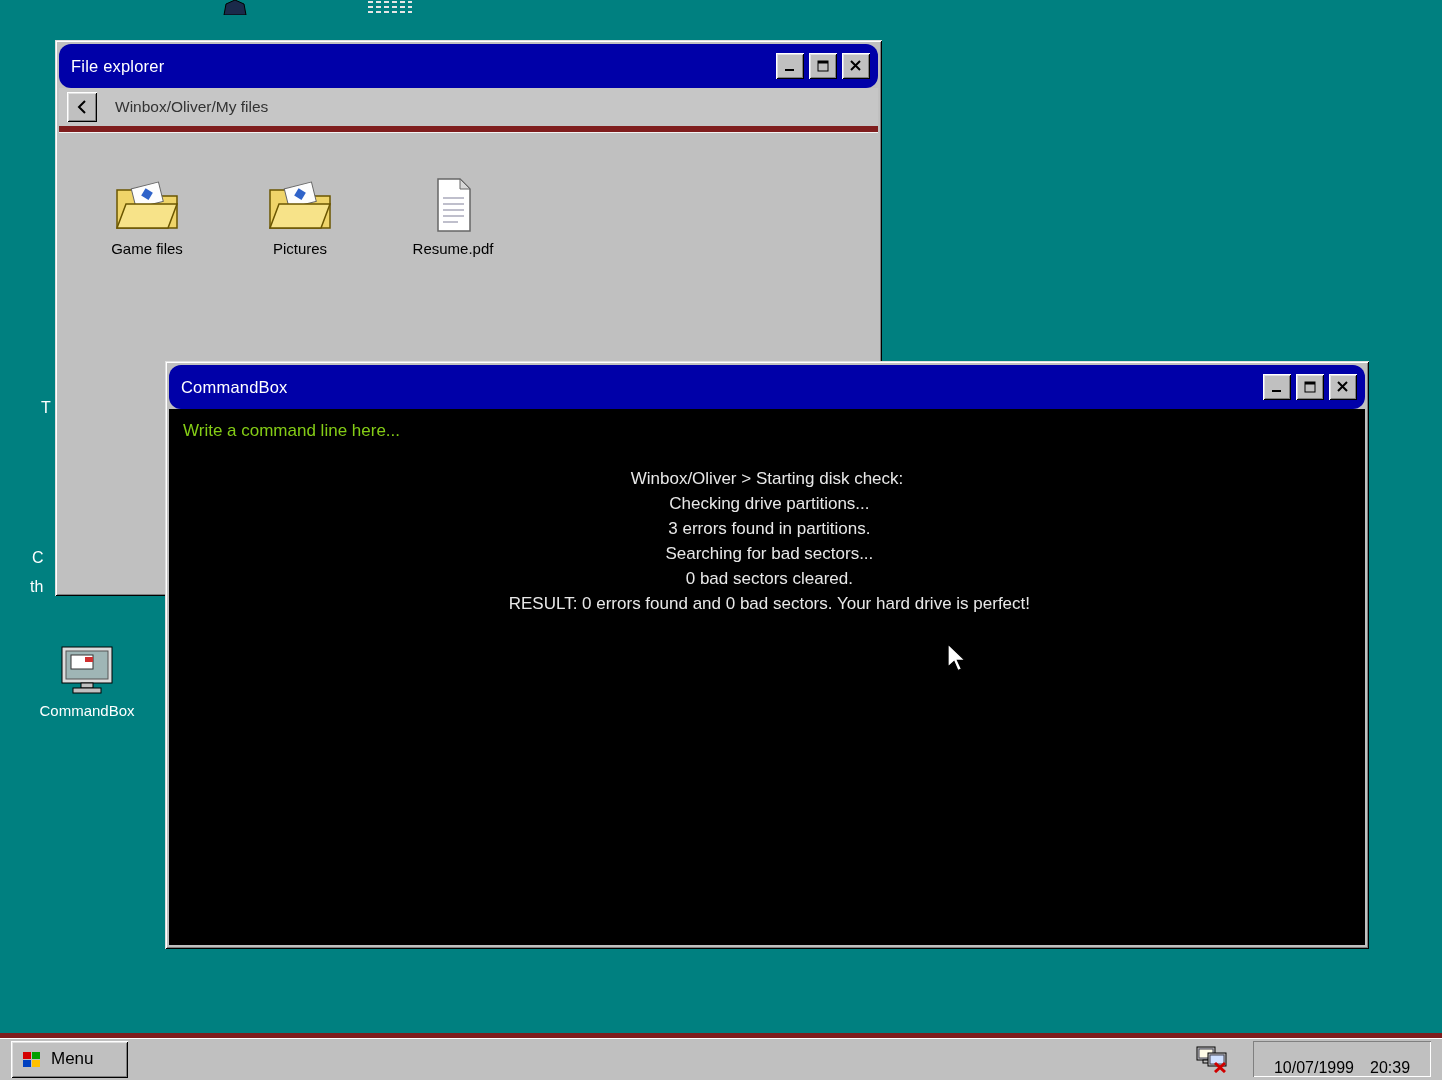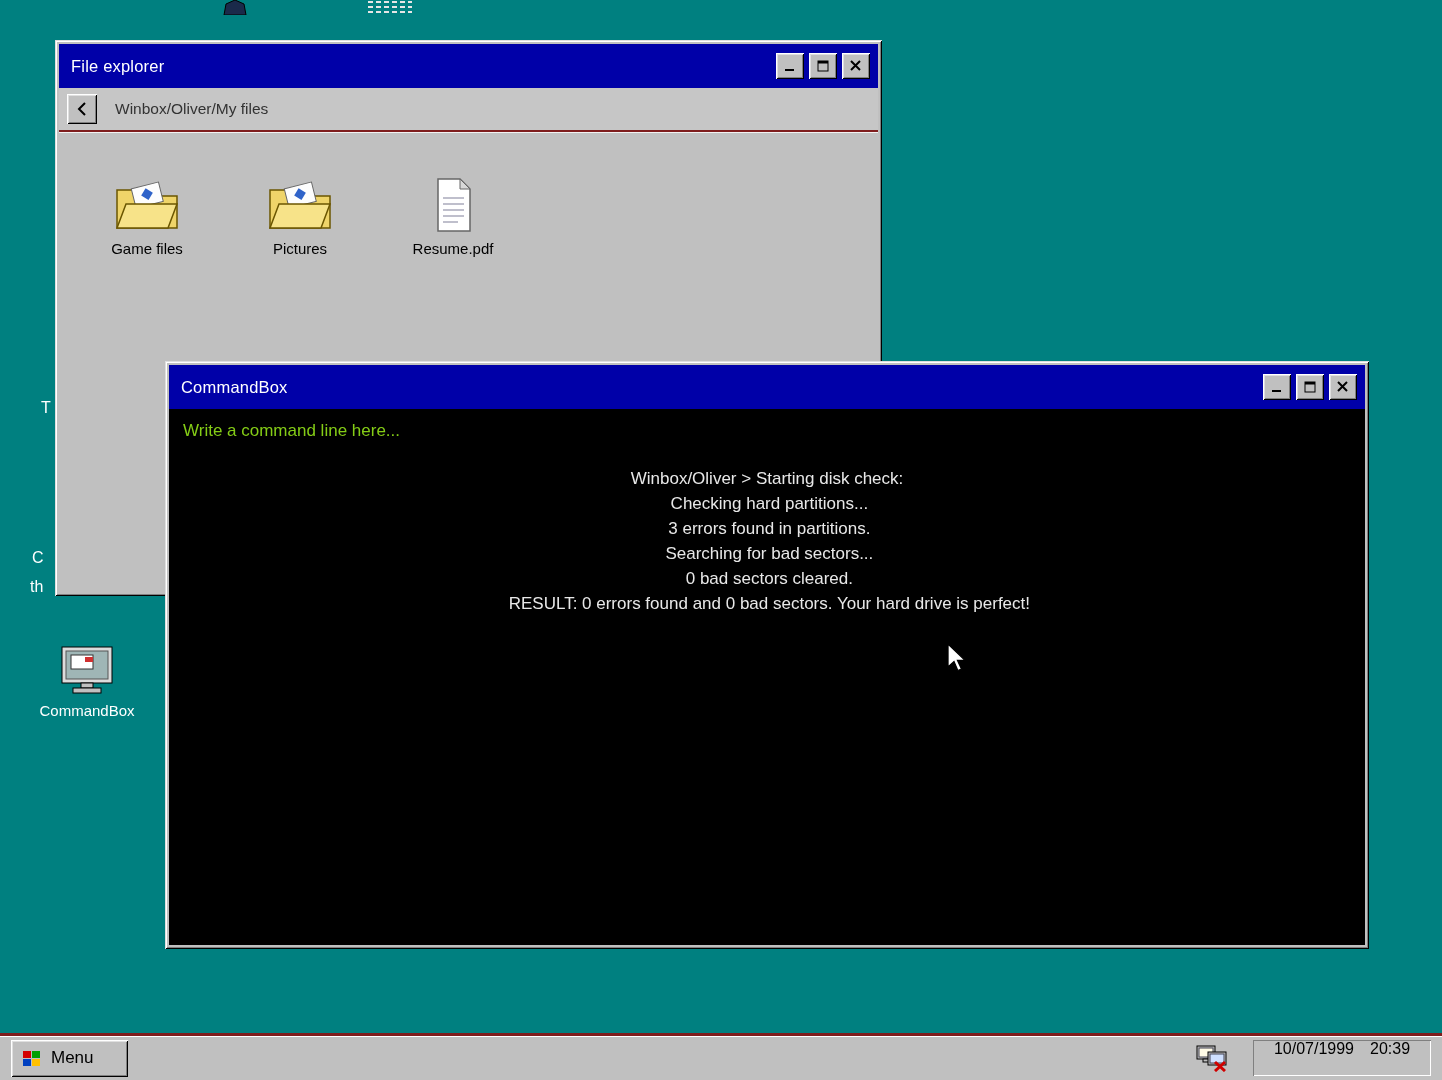--- a/index.html
+++ b/index.html
@@ -20,34 +20,34 @@
   .raised {
     background:#c0c0c0; border:none;
     box-shadow: inset 1px 1px 0 #fff, inset -1px -1px 0 #000,
                 inset 2px 2px 0 #dfdfdf, inset -2px -2px 0 #808080;
   }
   .sunken { box-shadow: inset 1px 1px 0 #808080, inset -1px -1px 0 #fff; }
 
   
   .titlebar {
     height:44px; background:#0000a8; color:#fff;
-    display:flex; align-items:center; padding:0 8px 0 12px;
+    display:flex; align-items:center; padding:0 8px 0 12px;border-radius:12px;
   }
   .titlebar .title { flex:1; font-size:16.5px; letter-spacing:.2px; }
   .winbtns { display:flex; gap:5px; }
   .winbtn {
     width:28px; height:26px; display:flex; align-items:center; justify-content:center;
     cursor:pointer;
   }
 
   
   #explorer { left:55px; top:40px; width:827px; height:556px; z-index:2; display:flex; flex-direction:column; }
   .addressbar {
     height:44px; background:#c6c6c6; display:flex; align-items:center;
-    padding:0 8px; gap:18px; border-bottom:2px solid #7f1d1d;
+    padding:0 8px; gap:18px; border-bottom:6px solid #7f1d1d;
     box-shadow: 0 1px 0 #f2f2f2;
   }
   .back-btn { width:30px; height:30px; display:flex; align-items:center; justify-content:center; cursor:pointer; }
   .path { font-size:15.5px; color:#333; }
   .explorer-body { flex:1; display:flex; align-items:flex-start; padding:36px 0 0 23px; gap:23px; }
   .file-item {
     width:130px; display:flex; flex-direction:column; align-items:center; gap:6px; cursor:pointer;
   }
   .file-item .icon-box { height:66px; display:flex; align-items:flex-end; justify-content:center; }
   .file-item .label { font-size:15px; text-align:center; }
@@ -66,32 +66,32 @@
     position:absolute; left:28px; top:645px; width:118px; z-index:1;
     display:flex; flex-direction:column; align-items:center; gap:5px; cursor:pointer;
   }
   .desktop-icon .label { color:#fff; font-size:15px; }
   .frag-text { position:absolute; color:#fff; font-size:16px; z-index:0; }
   .frag-shape { position:absolute; z-index:0; }
 
   
   #taskbar {
     position:absolute; left:0; bottom:0; width:1442px; height:47px;
-    background:#c0c0c0; border-top:3px solid #7f1d1d;
+    background:#c0c0c0; border-top:5px solid #7f1d1d;
     box-shadow: inset 0 1px 0 #fff;
     display:flex; align-items:center; padding:8px 11px; z-index:6;
   }
   .menu-btn {
     width:117px; height:37px; display:flex; align-items:center; gap:9px;
     padding:0 11px; font-size:17px; cursor:pointer;
     font-family:"Liberation Sans", sans-serif;
   }
   .tray { margin-left:auto; display:flex; align-items:center; gap:25px; }
   .clock {
-    width:178px; height:36px; display:flex; align-items:flex-start; justify-content:center;
+    width:178px; height:36px; display:flex; align-items:flex-end; justify-content:center;
     gap:16px; font-size:16px;
   }
 
   
   #cursor { position:absolute; left:945px; top:643px; z-index:10; pointer-events:none; }
 </style>
 </head>
 <body>
 
 <div style="position:absolute;inset:0;">
@@ -225,21 +225,21 @@
             <path d="M2 1 L11 10 M11 1 L2 10" stroke="#000" stroke-width="2"></path>
           </svg>
         </button>
       </div>
     </div>
 
     <div class="terminal">
       <div class="placeholder">Write a command line here...</div>
       <div>
         <div class="term-line">Winbox/Oliver &gt; Starting disk check:</div>
-        <div class="term-line"> Checking hard partitions...</div>
+        <div class="term-line"> Checking drive partitions...</div>
         <div class="term-line"> 3 errors found in partitions.</div>
         <div class="term-line"> Searching for bad sectors...</div>
         <div class="term-line"> 0 bad sectors cleared.</div>
         <div class="term-line"> RESULT: 0 errors found and 0 bad sectors. Your hard drive is perfect!</div>
       </div>
     </div>
   </div>
 
   <svg id="cursor" width="26" height="30" viewBox="0 0 26 30">
     <path d="M3 1 L3 24 L9 18.5 L12.8 27.5 L16.5 26 L12.5 17.3 L20 17.3 Z" fill="#fff" stroke="#000" stroke-width="1.3"></path>

